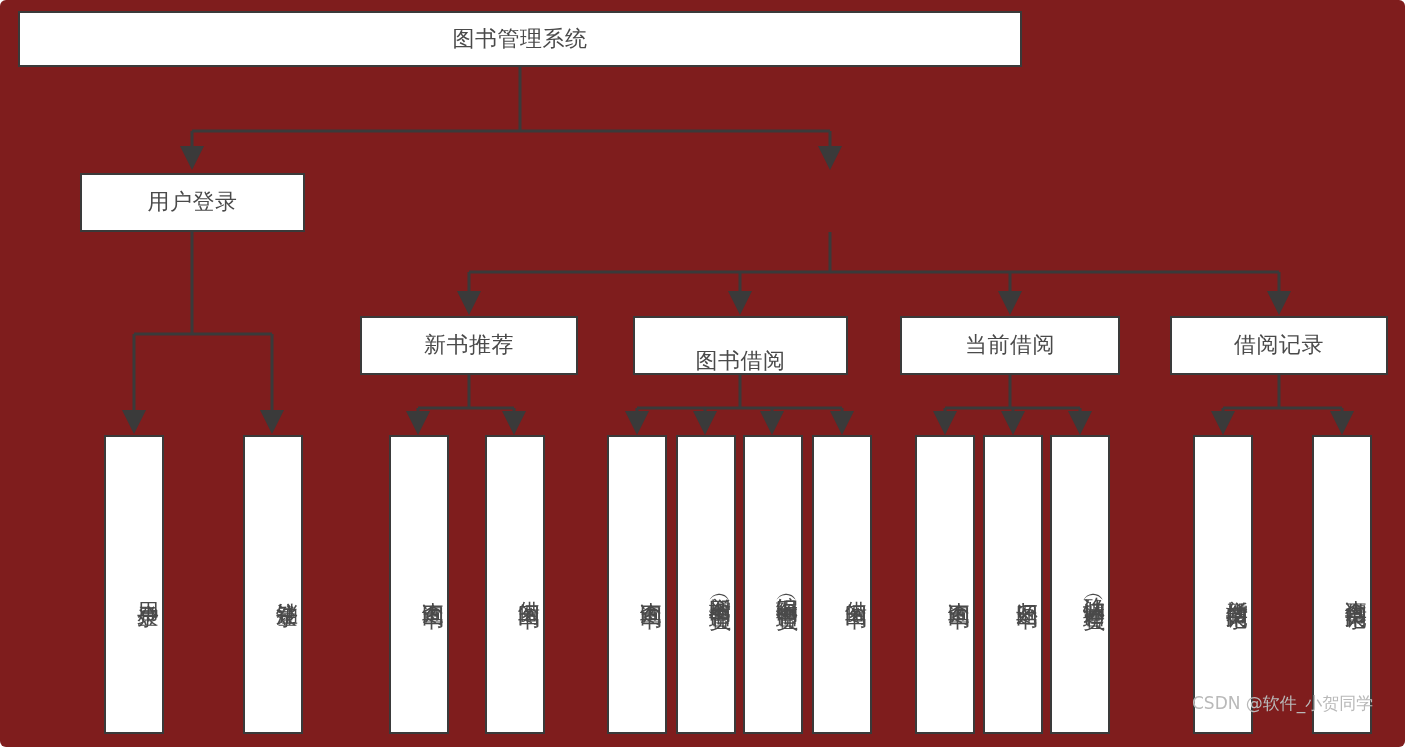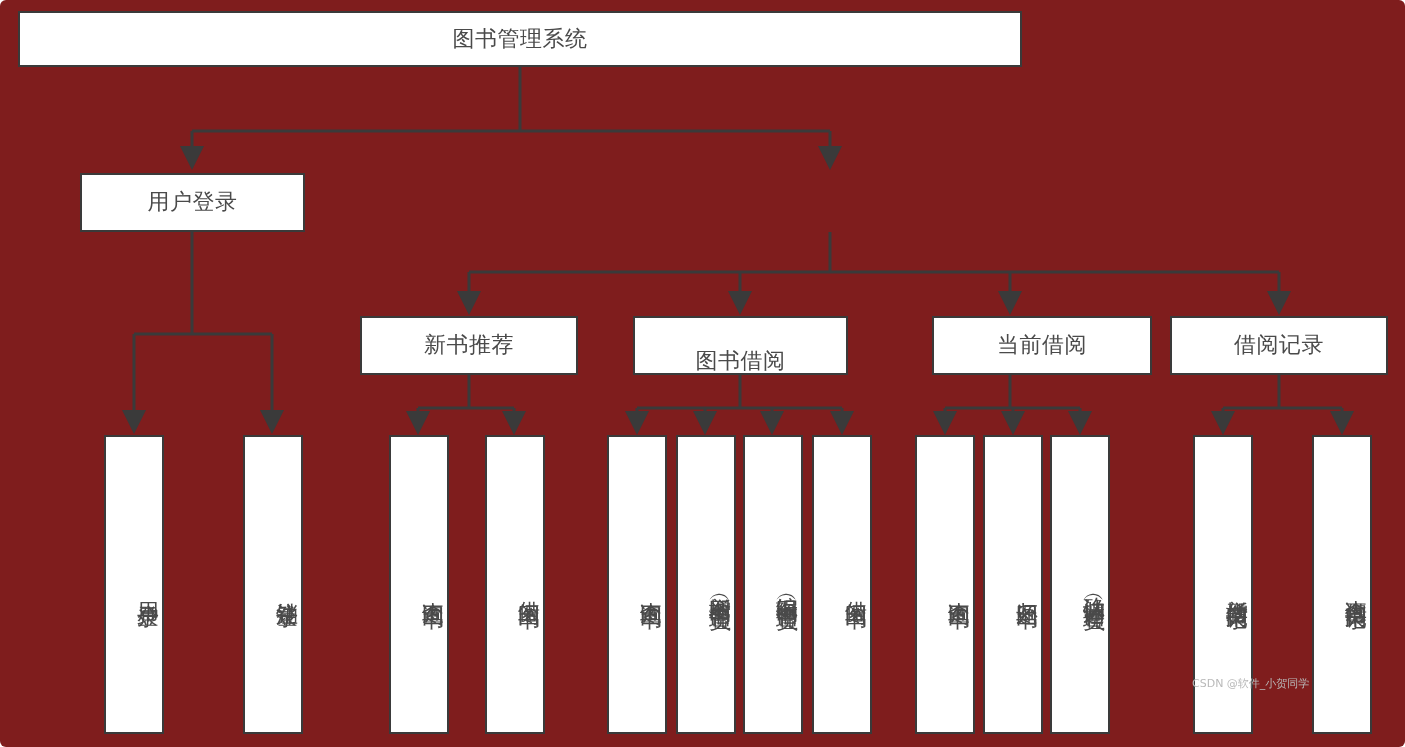--- a/index.html
+++ b/index.html
@@ -56,22 +56,22 @@
     white-space: normal;
   }
   .node-v .vlabel {
     writing-mode: vertical-rl;
     text-orientation: upright;
     display: block;
   }
   #watermark {
     position: absolute;
     left: 1192px;
-    top: 676px;
-    font-size: 11px;
+    top: 692px;
+    font-size: 17px;
     color: #b9b9b9;
     white-space: nowrap;
     z-index: 3;
   }
 </style>
 </head>
 <body>
 
 <div id="diagram-root">
 
@@ -135,21 +135,21 @@
   <div class="node node-h" style="left:80px; top:173px; width:225px; height:59px;">
     <span>用户登录</span>
   </div>
 
   <div class="node node-h" style="left:360px; top:316px; width:218px; height:59px;">
     <span>新书推荐</span>
   </div>
   <div class="node node-h" style="left:633px; top:316px; width:215px; height:59px;align-items:flex-end;">
     <span>图书借阅</span>
   </div>
-  <div class="node node-h" style="left:900px; top:316px; width:220px; height:59px;margin-left:32px;">
+  <div class="node node-h" style="left:900px; top:316px; width:220px; height:59px;">
     <span>当前借阅</span>
   </div>
   <div class="node node-h" style="left:1170px; top:316px; width:218px; height:59px;">
     <span>借阅记录</span>
   </div>
 
   <div class="node node-v" style="left:104px; top:435px; width:60px; height:299px;">
     <span class="vlabel">用户登录</span>
   </div>
   <div class="node node-v" style="left:243px; top:435px; width:60px; height:299px;">

